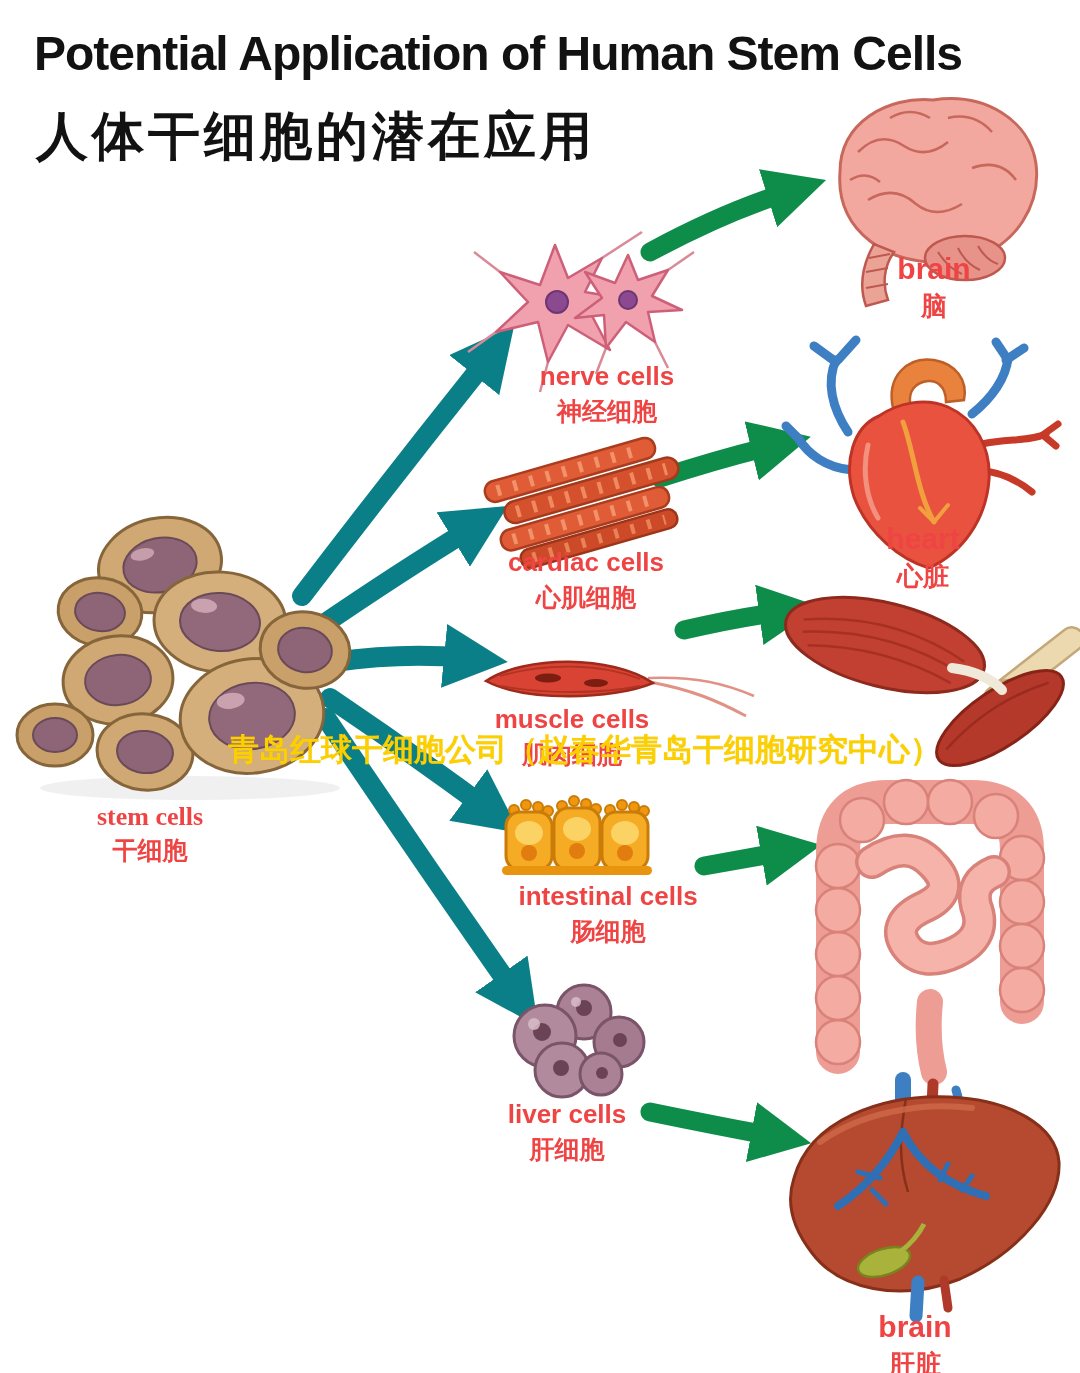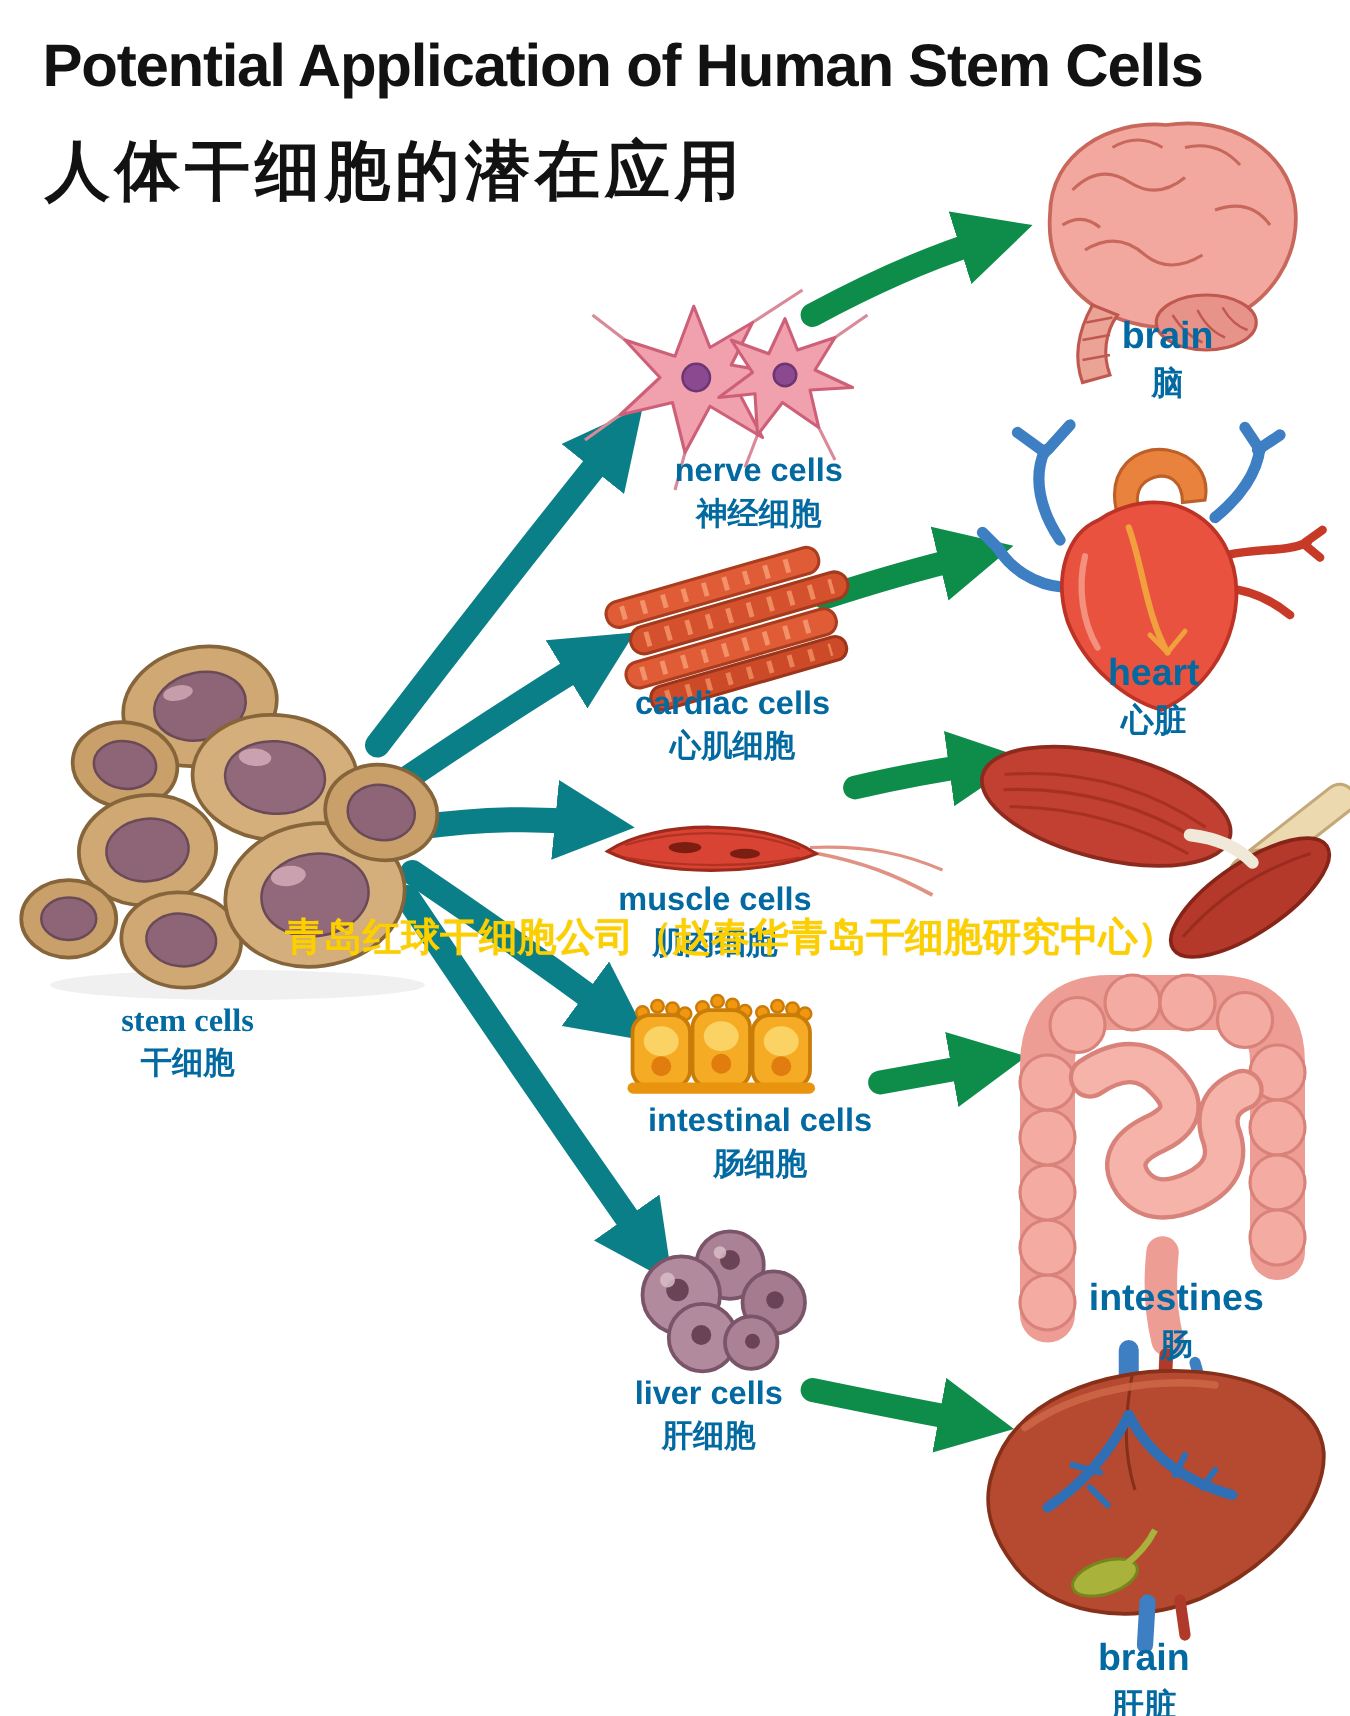--- a/index.html
+++ b/index.html
@@ -14,21 +14,21 @@
     font-size:48px; font-weight:bold; letter-spacing:-1px; color:#121212;
     white-space:nowrap;
   }
   .subtitle {
     position:absolute; left:36px; top:102px; z-index:3;
     font-size:52px; font-weight:bold; letter-spacing:4px; color:#121212;
     white-space:nowrap;
   }
   .label {
     position:absolute; transform:translateX(-50%); z-index:3;
-    text-align:center; color:#0369a1; line-height:1.15; white-space:nowrap;
+    text-align:center; color:#ef4444; line-height:1.15; white-space:nowrap;
   }
   .label .en { font-weight:bold; font-size:26px; }
   .label .zh { font-weight:bold; font-size:25px; margin-top:5px; }
   .label.organ .en { font-size:30px; }
   .label.organ .zh { font-size:26px; }
   .watermark {
     position:absolute; left:228px; top:729px; z-index:6;
     font-size:31px; font-weight:bold; color:#fccf00; white-space:nowrap;
     text-shadow:0 0 1px rgba(200,160,0,.35);
   }
@@ -318,24 +318,20 @@
     <div class="en">brain</div>
     <div class="zh">脑</div>
   </div>
 
   <div class="label organ" style="left:923px; top:522px;">
     <div class="en">heart</div>
     <div class="zh">心脏</div>
   </div>
 
 
-  <div class="label organ" style="left:941px; top:1022px;">
-    <div class="en">intestines</div>
-    <div class="zh">肠</div>
-  </div>
 
   <div class="label organ" style="left:915px; top:1310px;">
     <div class="en">brain</div>
     <div class="zh">肝脏</div>
   </div>
 
   <div class="watermark">青岛红球干细胞公司（赵春华青岛干细胞研究中心）</div>
 
 </div>
 

